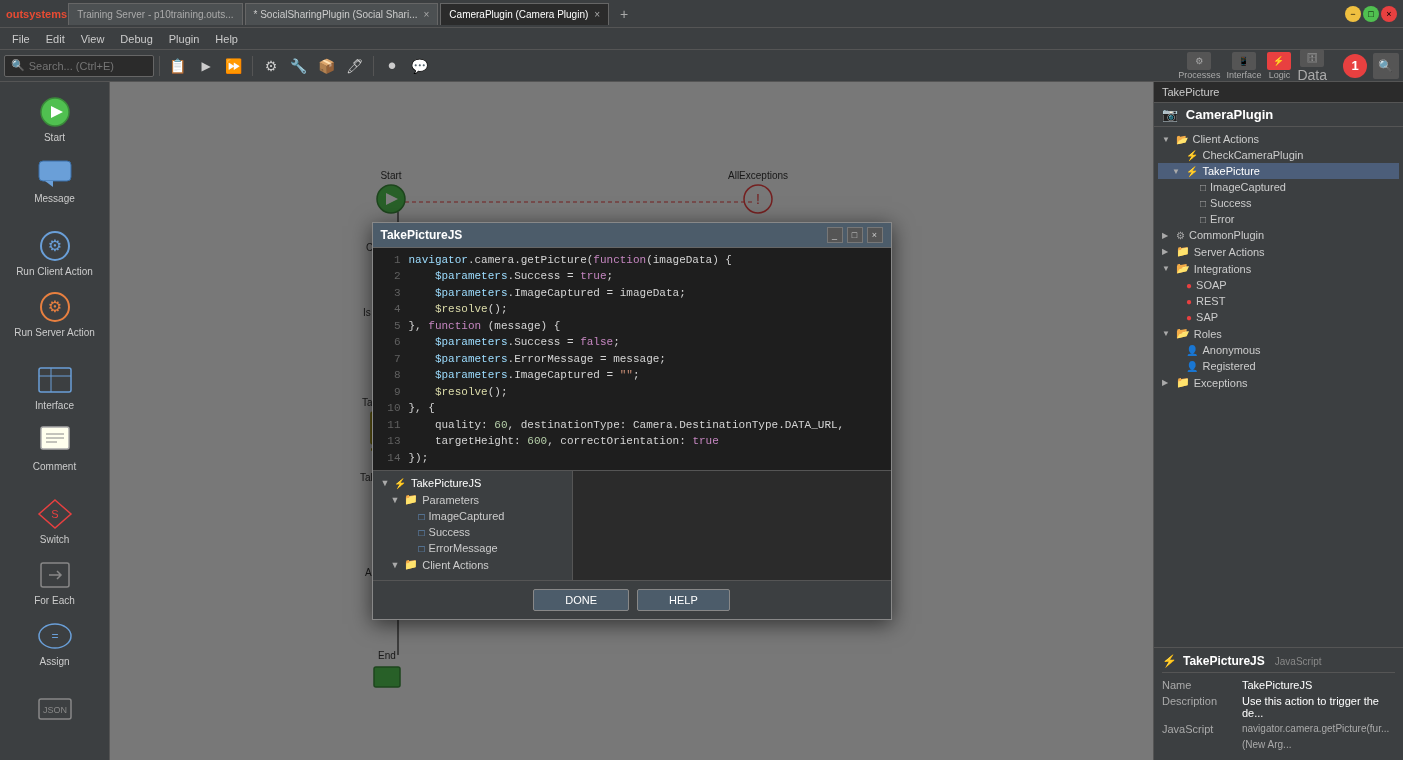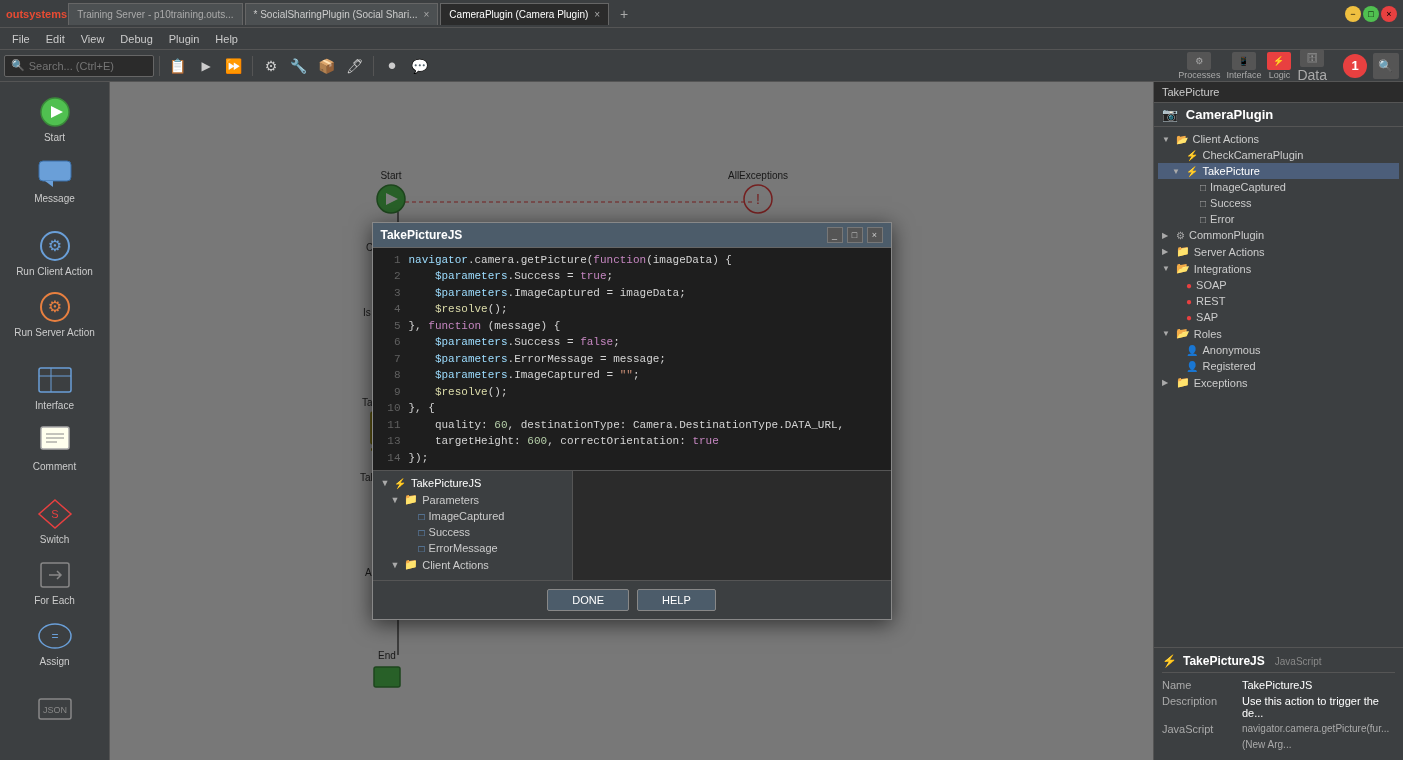--- a/index.html
+++ b/index.html
@@ -74,21 +74,21 @@
     .code-text { color: #d4d4d4; white-space: pre; }
     .code-keyword { color: #c586c0; }
     .code-string { color: #ce9178; }
     .code-var { color: #9cdcfe; }
     .code-func { color: #dcdcaa; }
     .code-number { color: #b5cea8; }
     .tree-panel { border-top: 1px solid #555; height: 110px; display: flex; overflow: hidden; }
     .tree-left { width: 200px; border-right: 1px solid #555; overflow-y: auto; padding: 4px; }
     .tree-right { flex: 1; background: #2b2b2b; }
     .modal-footer { display: flex; justify-content: center; gap: 8px; padding: 8px; border-top: 1px solid #555; background: #3c3f41; }
-    .modal-action-btn { padding: 4px 24px; border: 1px solid #888; background: #4c5c6a; color: #fff; font-size: 11px; cursor: pointer; border-radius: 2px; }
+    .modal-action-btn { padding: 4px 31px; border: 1px solid #888; background: #4c5c6a; color: #fff; font-size: 11px; cursor: pointer; border-radius: 2px; }
 
     
     .flow-node { position: absolute; display: flex; flex-direction: column; align-items: center; cursor: pointer; }
     .node-label-top { font-size: 10px; color: #333; text-align: center; margin-bottom: 2px; }
 
     
     .canvas-svg { position: absolute; top: 0; left: 0; width: 100%; height: 100%; pointer-events: none; }
   </style>
 </head>
 <body>

